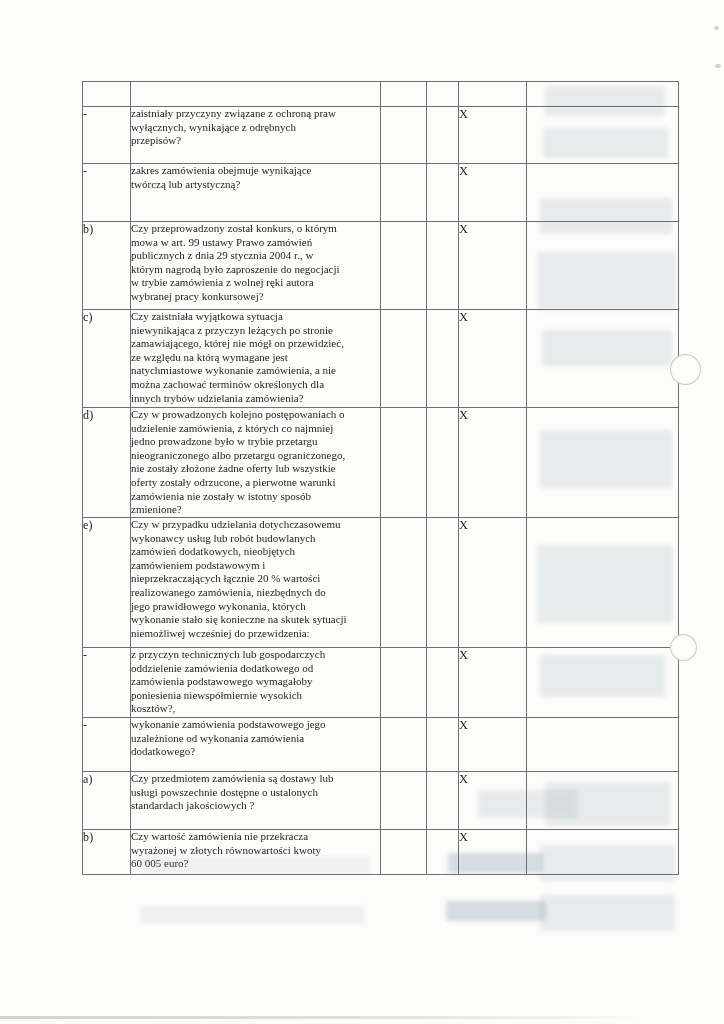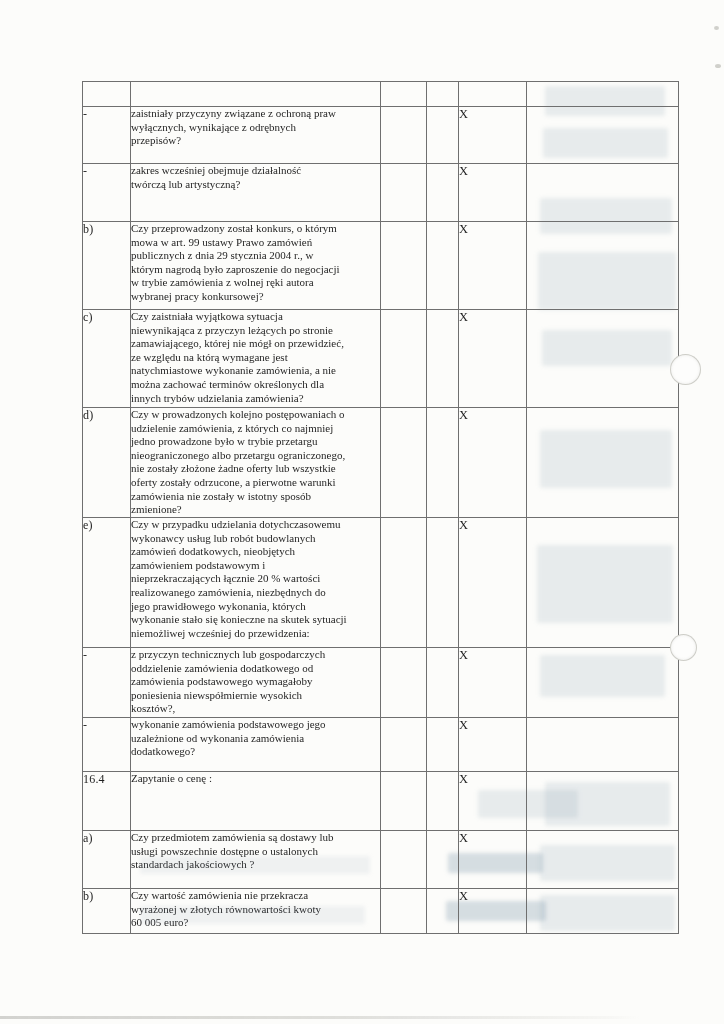--- a/index.html
+++ b/index.html
@@ -127,21 +127,21 @@
           <td class="c-question">zaistniały przyczyny związane z ochroną praw
 wyłącznych, wynikające z odrębnych
 przepisów?</td>
           <td class="c-empty"></td>
           <td class="c-empty"></td>
           <td class="c-mark">X</td>
           <td class="c-notes"></td>
         </tr>
         <tr style="height: 58px;">
           <td class="c-label">-</td>
-          <td class="c-question">zakres wcześniej obejmuje działalność
+          <td class="c-question">zakres zamówienia obejmuje wynikające
 twórczą lub artystyczną?</td>
           <td class="c-empty"></td>
           <td class="c-empty"></td>
           <td class="c-mark">X</td>
           <td class="c-notes"></td>
         </tr>
         <tr style="height: 88px;">
           <td class="c-label">b)</td>
           <td class="c-question">Czy przeprowadzony został konkurs, o którym
 mowa w art. 99 ustawy Prawo zamówień
@@ -214,28 +214,20 @@
         <tr style="height: 54px;">
           <td class="c-label">-</td>
           <td class="c-question">wykonanie zamówienia podstawowego jego
 uzależnione od wykonania zamówienia
 dodatkowego?</td>
           <td class="c-empty"></td>
           <td class="c-empty"></td>
           <td class="c-mark">X</td>
           <td class="c-notes"></td>
         </tr>
-        <tr style="height: 59px;">
-          <td class="c-label">16.4</td>
-          <td class="c-question">Zapytanie o cenę :</td>
-          <td class="c-empty"></td>
-          <td class="c-empty"></td>
-          <td class="c-mark">X</td>
-          <td class="c-notes"></td>
-        </tr>
         <tr style="height: 58px;">
           <td class="c-label">a)</td>
           <td class="c-question">Czy przedmiotem zamówienia są dostawy lub
 usługi powszechnie dostępne o ustalonych
 standardach jakościowych ?</td>
           <td class="c-empty"></td>
           <td class="c-empty"></td>
           <td class="c-mark">X</td>
           <td class="c-notes"></td>
         </tr>

